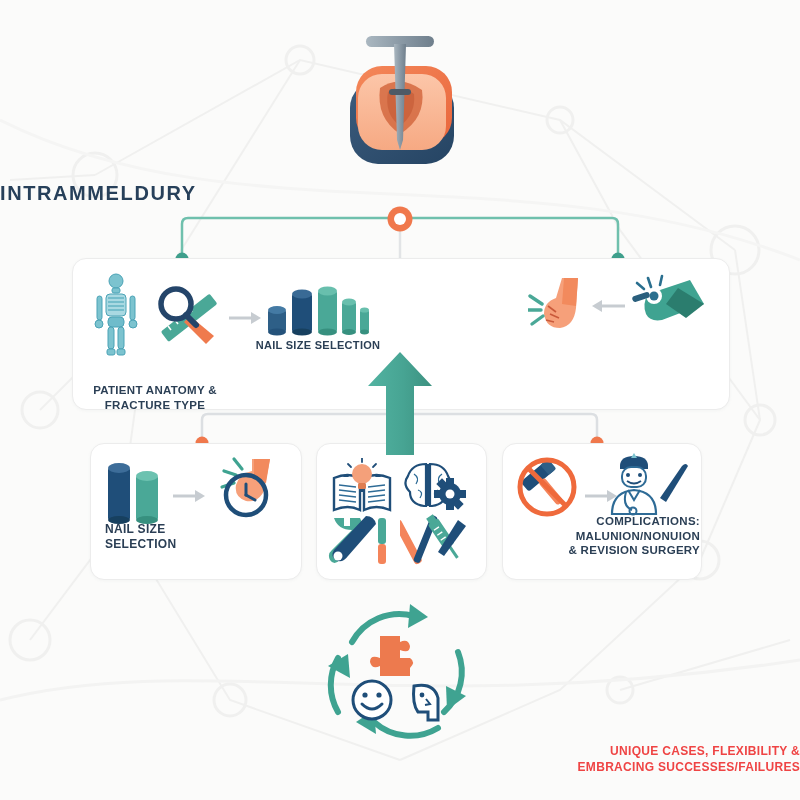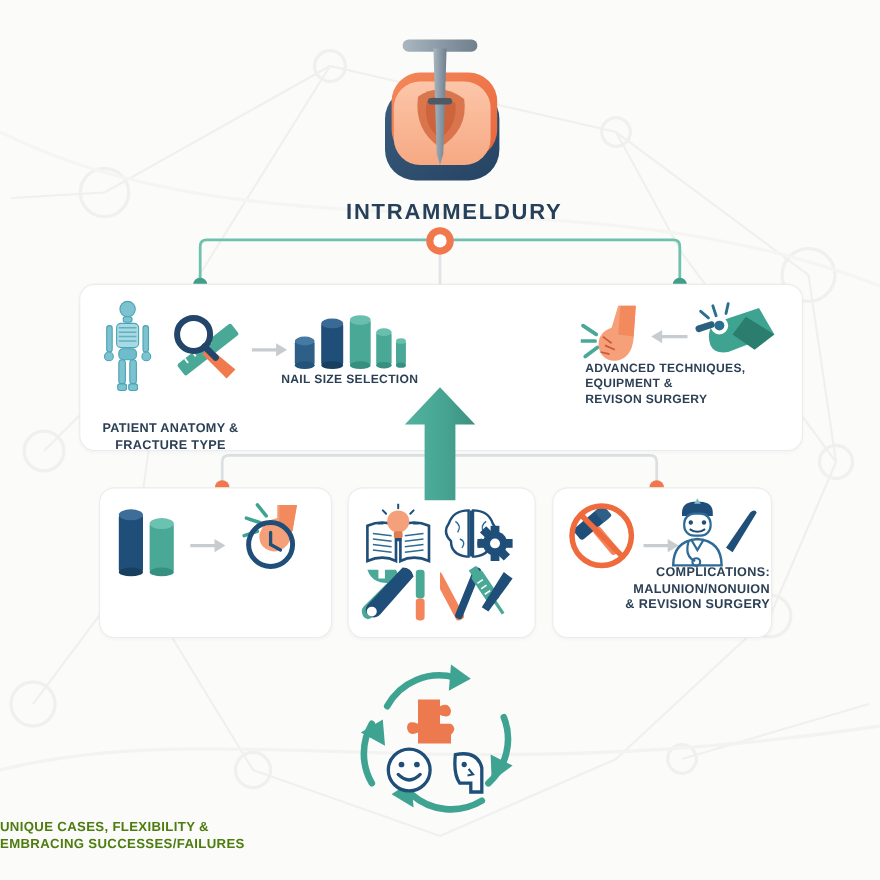--- a/index.html
+++ b/index.html
@@ -25,27 +25,27 @@
     position:absolute;
     color:#2b3f55;
     font-weight:bold;
     letter-spacing:0.3px;
     line-height:1.28;
     z-index:6;
     white-space:pre-line;
   }
   #title{
     position:absolute;left:0;right:0;top:182px;
-    text-align:center;
+    text-align:left;
     font-size:20px;font-weight:bold;letter-spacing:1.6px;
-    color:#27405a;z-index:6;margin-left:26px;
+    color:#27405a;z-index:6;
   }
   #footer-caption{
     position:absolute;left:0;right:0;top:743px;
-    text-align:left;color:#4d7c0f;font-weight:bold;
+    text-align:right;color:#ef4444;font-weight:bold;
     font-size:12px;line-height:1.35;letter-spacing:0.3px;z-index:6;
     white-space:pre-line;
   }
   .ico{position:absolute;z-index:5;}
 </style>
 </head>
 <body style="background: rgb(251, 251, 250);">
 
 <div id="stage">
 
@@ -233,23 +233,20 @@
     <circle cx="28" cy="22" r="8" fill="#ffffff"></circle>
     <circle cx="28" cy="22" r="4.5" fill="#2a6f8f"></circle>
     <rect x="6" y="20" width="18" height="6" rx="3" transform="rotate(-18 15 23)" fill="#2a5f7d"></rect>
     <g stroke="#2a6f8f" stroke-width="2.6" stroke-linecap="round">
       <line x1="22" y1="4" x2="25" y2="13"></line>
       <line x1="11" y1="9" x2="18" y2="15"></line>
       <line x1="36" y1="2" x2="34" y2="11"></line>
     </g>
   </svg>
 
-  <div class="label" style="left:532px;top:328px;width:200px;text-align:left;font-size:11px;">ADVANCED TECHNIQUES,
-EQUIPMENT &amp;
-REVISON SURGERY</div>
 
   <svg class="ico" style="left:366px;top:350px;width:68px;height:105px;z-index:4;" viewBox="0 0 68 105">
     <defs>
       <linearGradient id="gArrow" x1="0" y1="0" x2="1" y2="0">
         <stop offset="0" stop-color="#52b3a1"></stop>
           <stop offset="0.55" stop-color="#47a493"></stop>
         <stop offset="1" stop-color="#3c9180"></stop>
       </linearGradient>
     </defs>
     <path d="M34 2 L66 36 L48 36 L48 105 L20 105 L20 36 L2 36 Z" fill="url(#gArrow)"></path>
@@ -283,20 +280,22 @@
       <line x1="28" y1="20" x2="16" y2="16"></line>
       <line x1="26" y1="28" x2="14" y2="32"></line>
     </g>
     <circle cx="38" cy="40" r="20" fill="none" stroke="#1f4e79" stroke-width="4.5"></circle>
     <g stroke="#1f4e79" stroke-width="3" stroke-linecap="round">
       <line x1="38" y1="40" x2="38" y2="29"></line>
       <line x1="38" y1="40" x2="47" y2="45"></line>
     </g>
   </svg>
 
+  <div class="label" style="left:105px;top:522px;width:160px;text-align:left;font-size:12px;">NAIL SIZE
+SELECTION</div>
 
   <div class="card" style="left:316px;top:443px;width:169px;height:135px;"></div>
 
   <svg class="ico" style="left:330px;top:458px;width:64px;height:58px;" viewBox="0 0 64 58">
     <path d="M4 20 Q18 14 30 20 L30 52 Q18 46 4 52 Z" fill="#ffffff" stroke="#1f4e79" stroke-width="2.4"></path>
     <path d="M60 20 Q46 14 34 20 L34 52 Q46 46 60 52 Z" fill="#ffffff" stroke="#1f4e79" stroke-width="2.4"></path>
     <g stroke="#2e6b96" stroke-width="1.5">
       <line x1="9" y1="27" x2="26" y2="29"></line>
         <line x1="9" y1="32" x2="26" y2="34"></line>
       <line x1="9" y1="37" x2="26" y2="39"></line>

